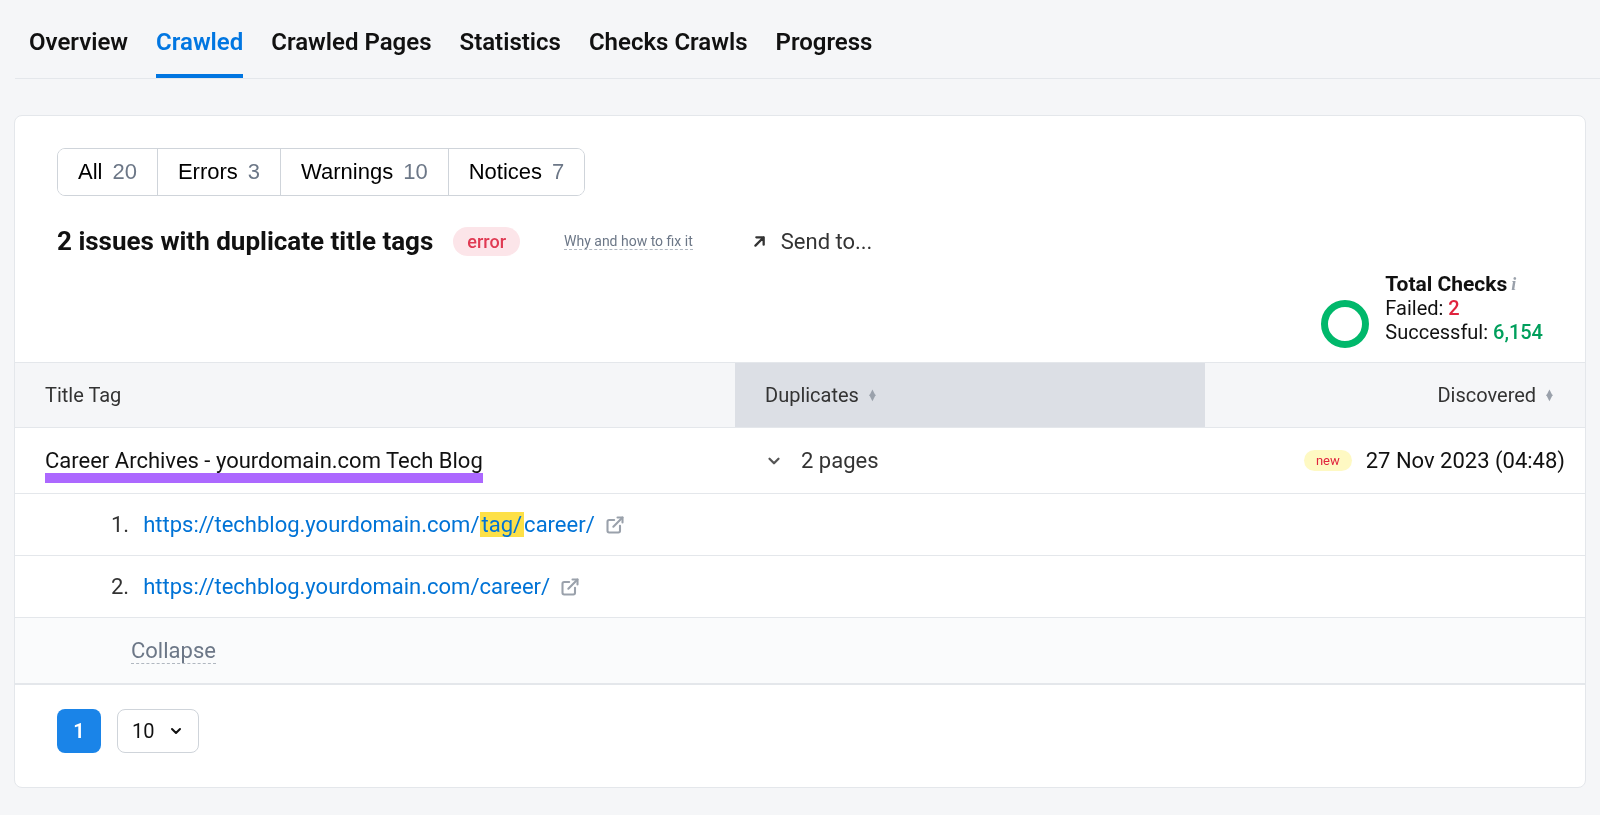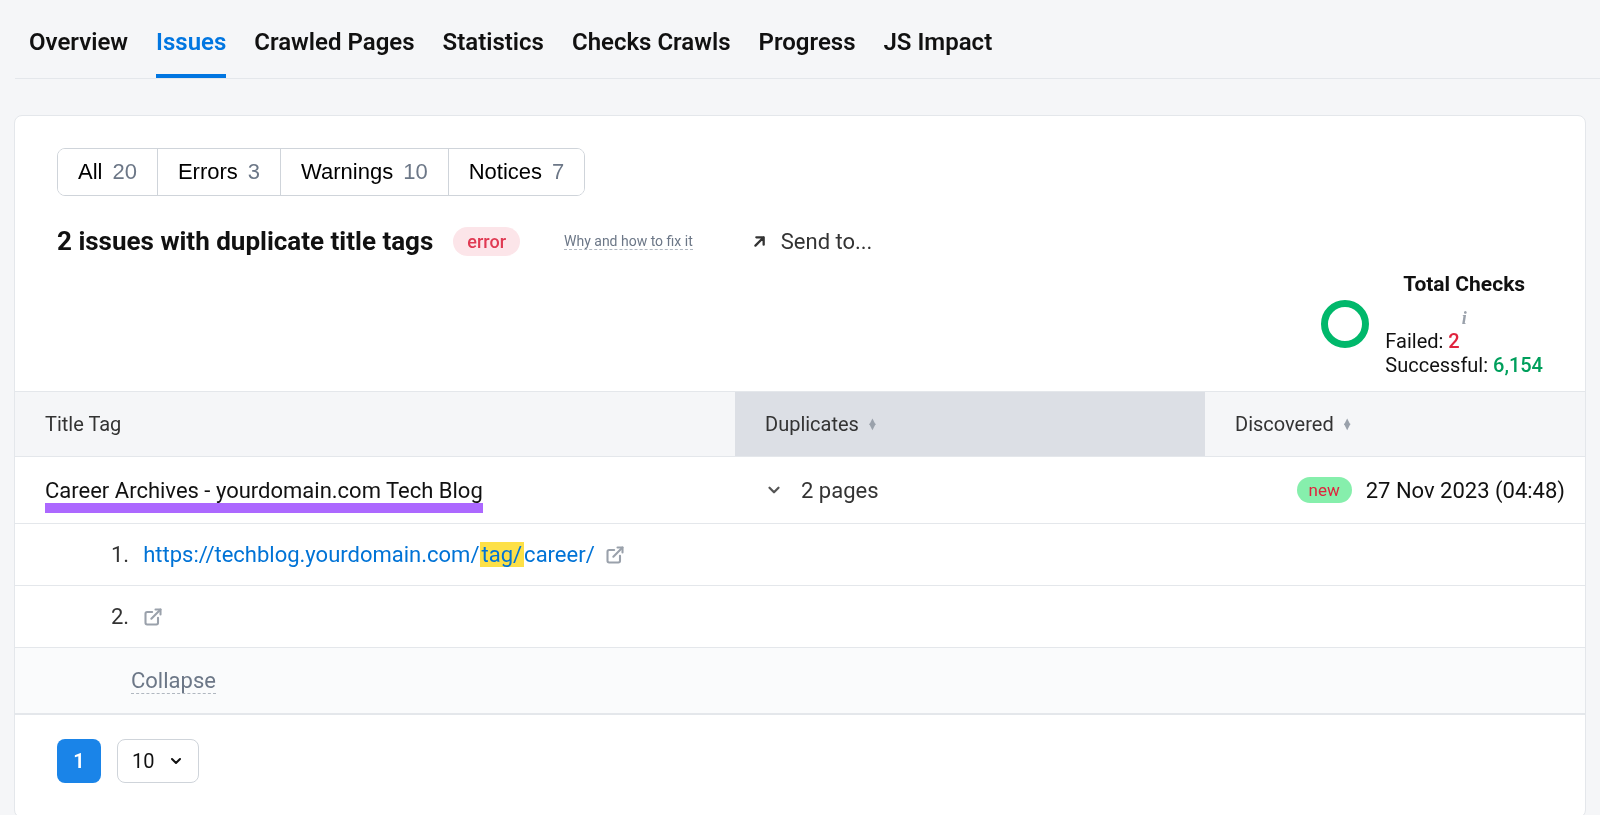--- a/index.html
+++ b/index.html
@@ -95,41 +95,41 @@
     gap: 16px;
     align-items: flex-start;
   }
   .checks .ring {
     width: 48px; height: 48px;
     border-radius: 50%;
     border: 7px solid #00b86b;
     margin-top: 28px;
   }
   .checks-text { font-size: 20px; }
-  .checks-text .tc { font-weight: 700; font-size: 21px; display:flex; gap:12px; align-items:center;flex-direction:column; }
+  .checks-text .tc { font-weight: 700; font-size: 21px; display:flex; gap:4px; align-items:center; }
   .checks-text .fail { color:#e0243e; font-weight:500; }
   .checks-text .succ { color:#009f5c; font-weight:500; }
   .info-i { color:#9aa1ab; font-style: italic; font-family: Georgia, serif; font-size:18px;}
   .thead {
     display: grid;
     grid-template-columns: 720px 470px 1fr;
     background: #f5f6f8;
     border-top: 1px solid #e4e7eb;
     border-bottom: 1px solid #e4e7eb;
   }
   .thead .cell {
     padding: 20px 20px 20px 30px;
     font-size: 20px;
     color: #333;
     display:flex;
     align-items:center;
     gap:8px;
   }
   .thead .dup { background: #dcdfe5; font-weight:400;}
-  .thead .disc { padding-right:30px;}
+  .thead .disc { justify-content:flex-end; padding-right:30px;}
   .sort {
     display:inline-flex; flex-direction:column; line-height:0.5; color:#9aa1ab; font-size:11px;
   }
   .trow {
     display: grid;
     grid-template-columns: 720px 470px 1fr;
     border-bottom: 1px solid #e4e7eb;
     align-items:center;
   }
   .trow .c { padding: 20px 20px 20px 30px; font-size: 22px;}
@@ -138,21 +138,21 @@
     display: inline-block;
   }
   .title-underline {
     position:absolute;
     left:0; right:0; bottom:-10px;
     height:10px; background:#ac68ff;
   }
   .dup-cell { display:flex; gap:18px; align-items:center; color:#333;}
   .disc-cell { display:flex; justify-content:flex-end; gap:14px; align-items:center; padding-right:30px;}
   .badge-new {
-    background: #86efac; color:#e0243e; font-size:17px; padding:3px 12px; border-radius:14px;
+    background: #fef9c3; color:#e0243e; font-size:13px; padding:3px 12px; border-radius:14px;
   }
   .sublist { border-bottom:1px solid #e4e7eb; }
   .subrow {
     padding: 18px 20px 18px 96px;
     font-size: 22px;
     border-bottom: 1px solid #e4e7eb;
     display:flex;
     gap:10px;
     align-items:center;
   }
@@ -179,26 +179,25 @@
     border:1px solid #cfd4da; border-radius:8px; height:44px; padding:0 14px;
     display:flex; align-items:center; gap:14px; font-size:20px; cursor:pointer; background:#fff;
   }
   svg { display:block; }
 </style>
 </head>
 <body>
 
 <div class="topnav">
   <div class="topnav-item">Overview</div>
-  <div class="topnav-item active">Issues</div>
+  <div class="topnav-item active">Crawled</div>
   <div class="topnav-item">Crawled Pages</div>
   <div class="topnav-item">Statistics</div>
   <div class="topnav-item">Checks Crawls</div>
   <div class="topnav-item">Progress</div>
-  <div class="topnav-item">JS Impact</div>
 </div>
 
 <div class="card">
 
   <div class="filters">
     <button class="filter-btn">
       <span>All</span>
       <span class="filter-count">20</span>
     </button>
     <button class="filter-btn">
@@ -283,20 +282,21 @@
       <span class="ext-icon">
         <svg width="20" height="20" viewBox="0 0 24 24" fill="none" stroke="#9aa1ab" stroke-width="2.5" stroke-linecap="round" stroke-linejoin="round">
             <path d="M18 13v6a2 2 0 0 1-2 2H5a2 2 0 0 1-2-2V8a2 2 0 0 1 2-2h6"></path>
             <polyline points="15 3 21 3 21 9"></polyline>
             <line x1="10" y1="14" x2="21" y2="3"></line>
           </svg>
       </span>
     </div>
     <div class="subrow">
       <span class="num">2.</span>
+      <a>https://techblog.yourdomain.com/career/</a>
       <span class="ext-icon">
         <svg width="20" height="20" viewBox="0 0 24 24" fill="none" stroke="#9aa1ab" stroke-width="2.5" stroke-linecap="round" stroke-linejoin="round">
             <path d="M18 13v6a2 2 0 0 1-2 2H5a2 2 0 0 1-2-2V8a2 2 0 0 1 2-2h6"></path>
             <polyline points="15 3 21 3 21 9"></polyline>
             <line x1="10" y1="14" x2="21" y2="3"></line>
           </svg>
       </span>
     </div>
     <div class="collapse">
       <span>Collapse</span>

